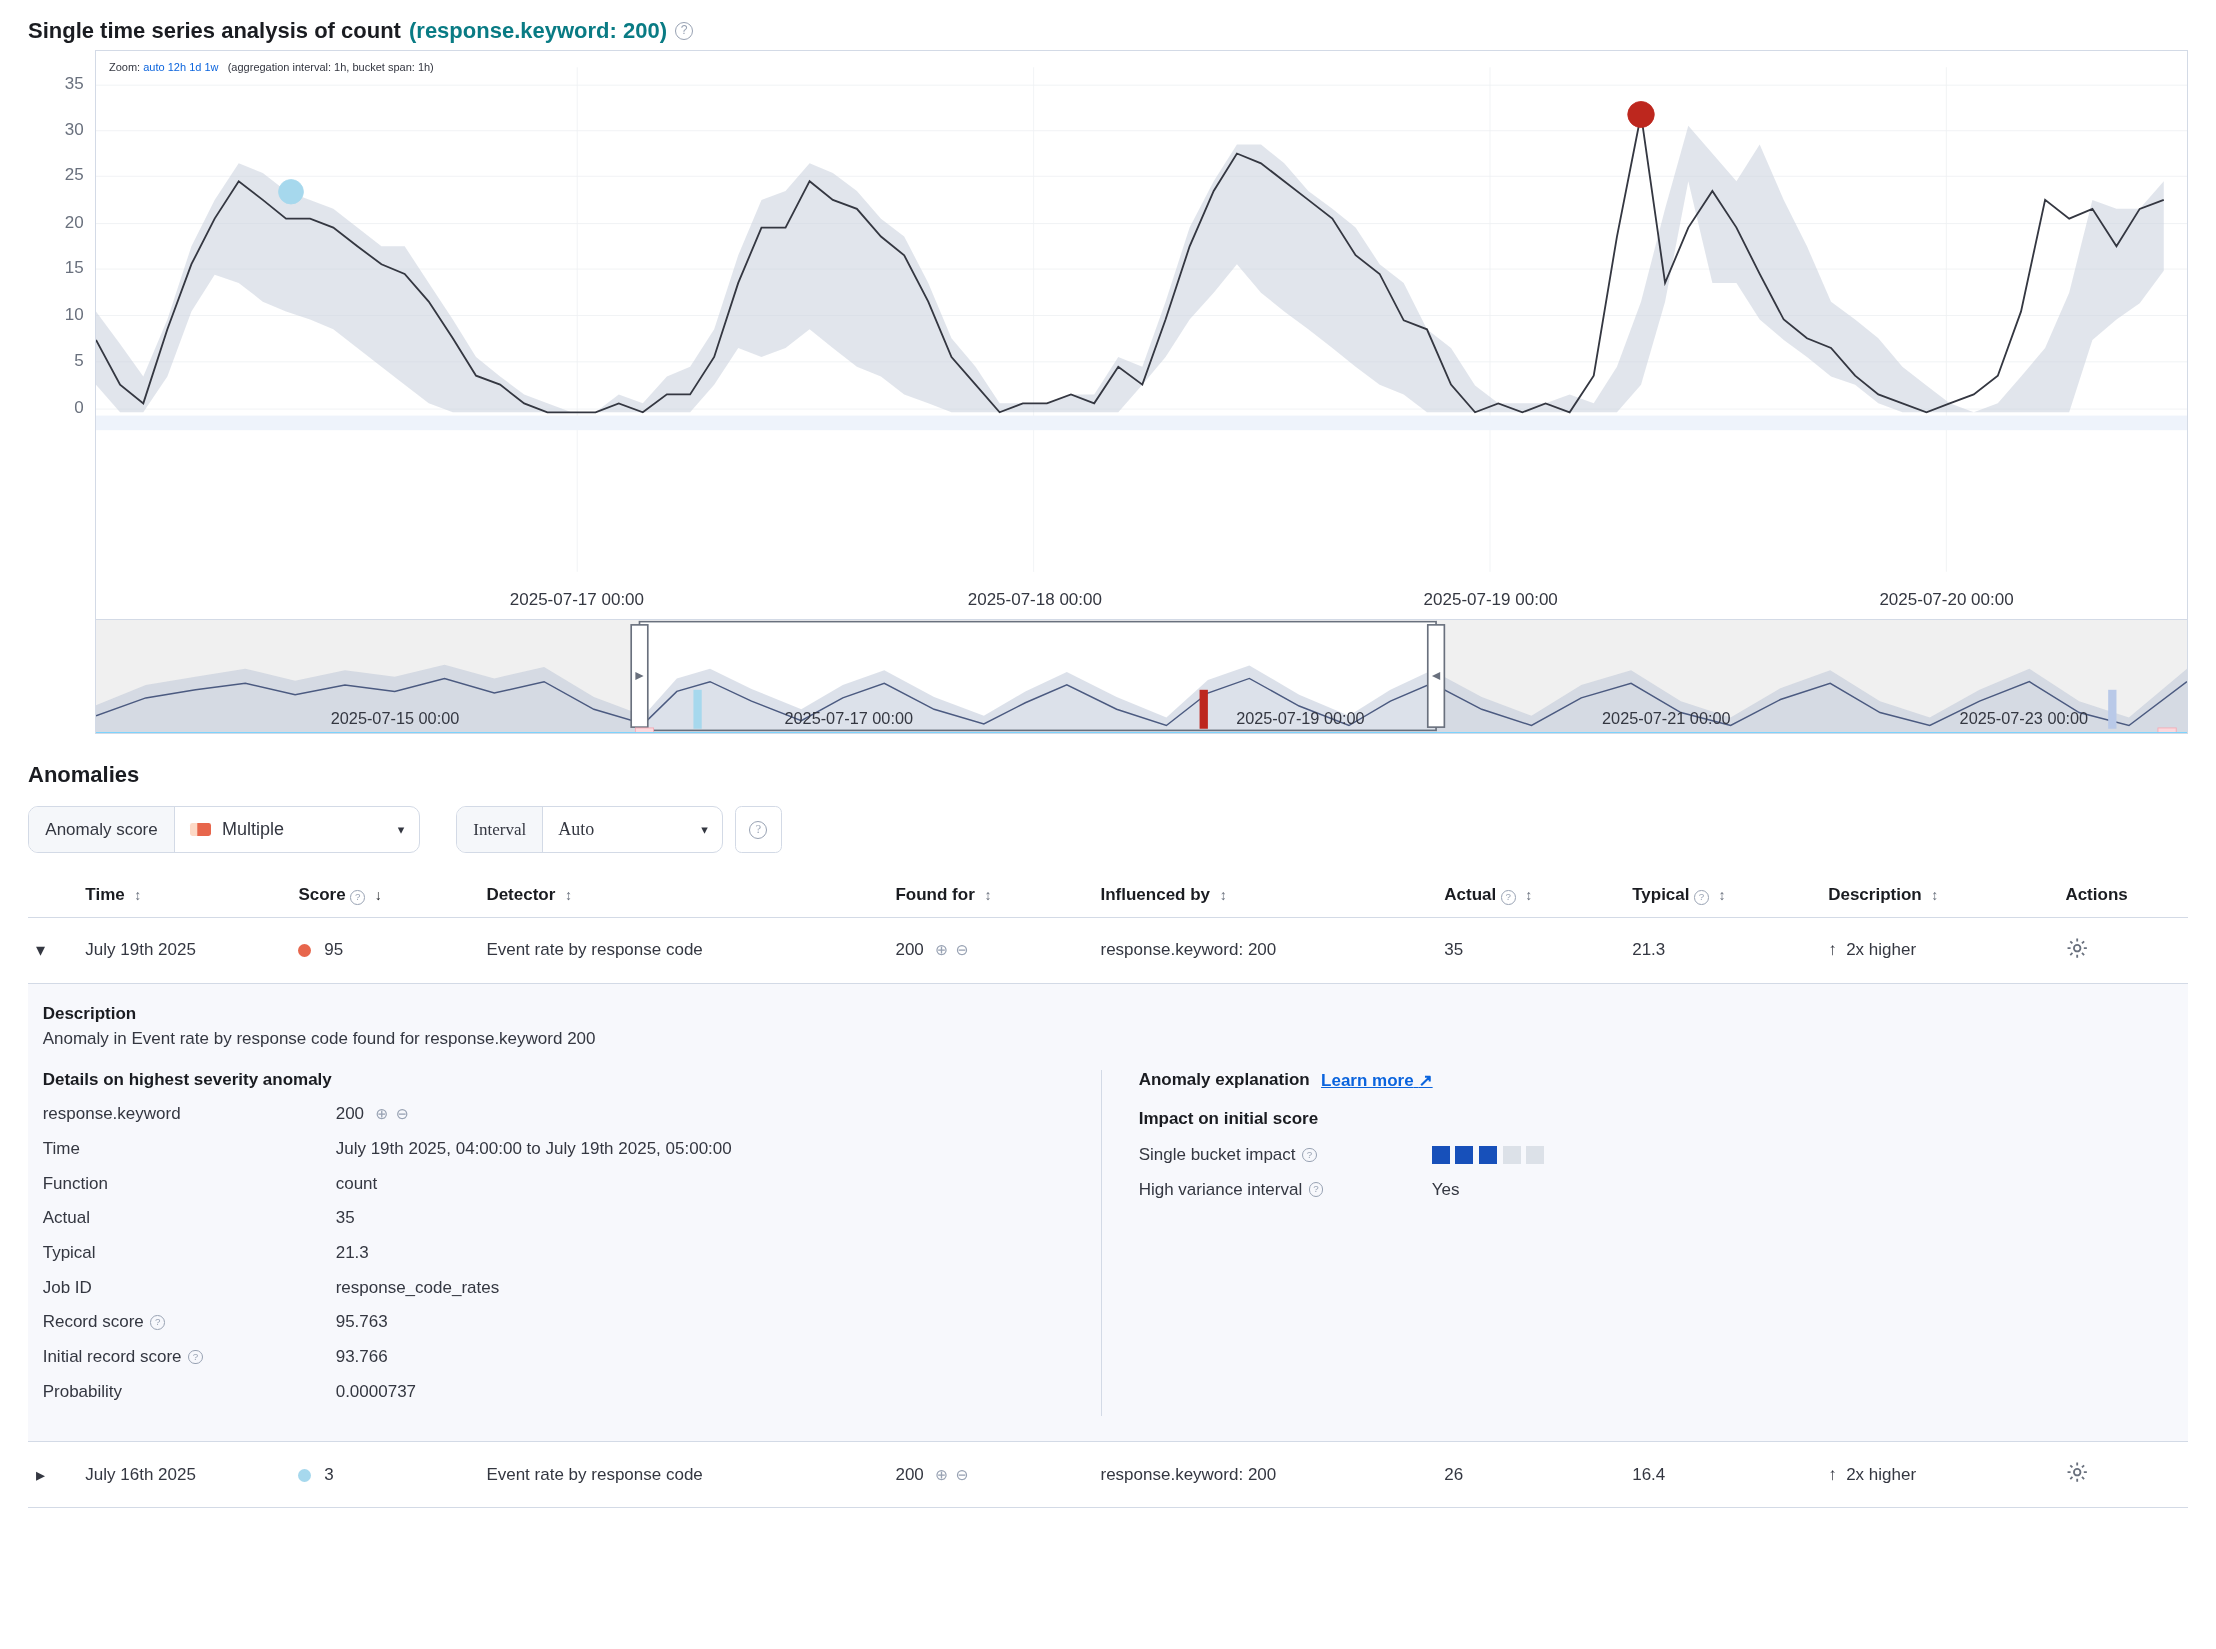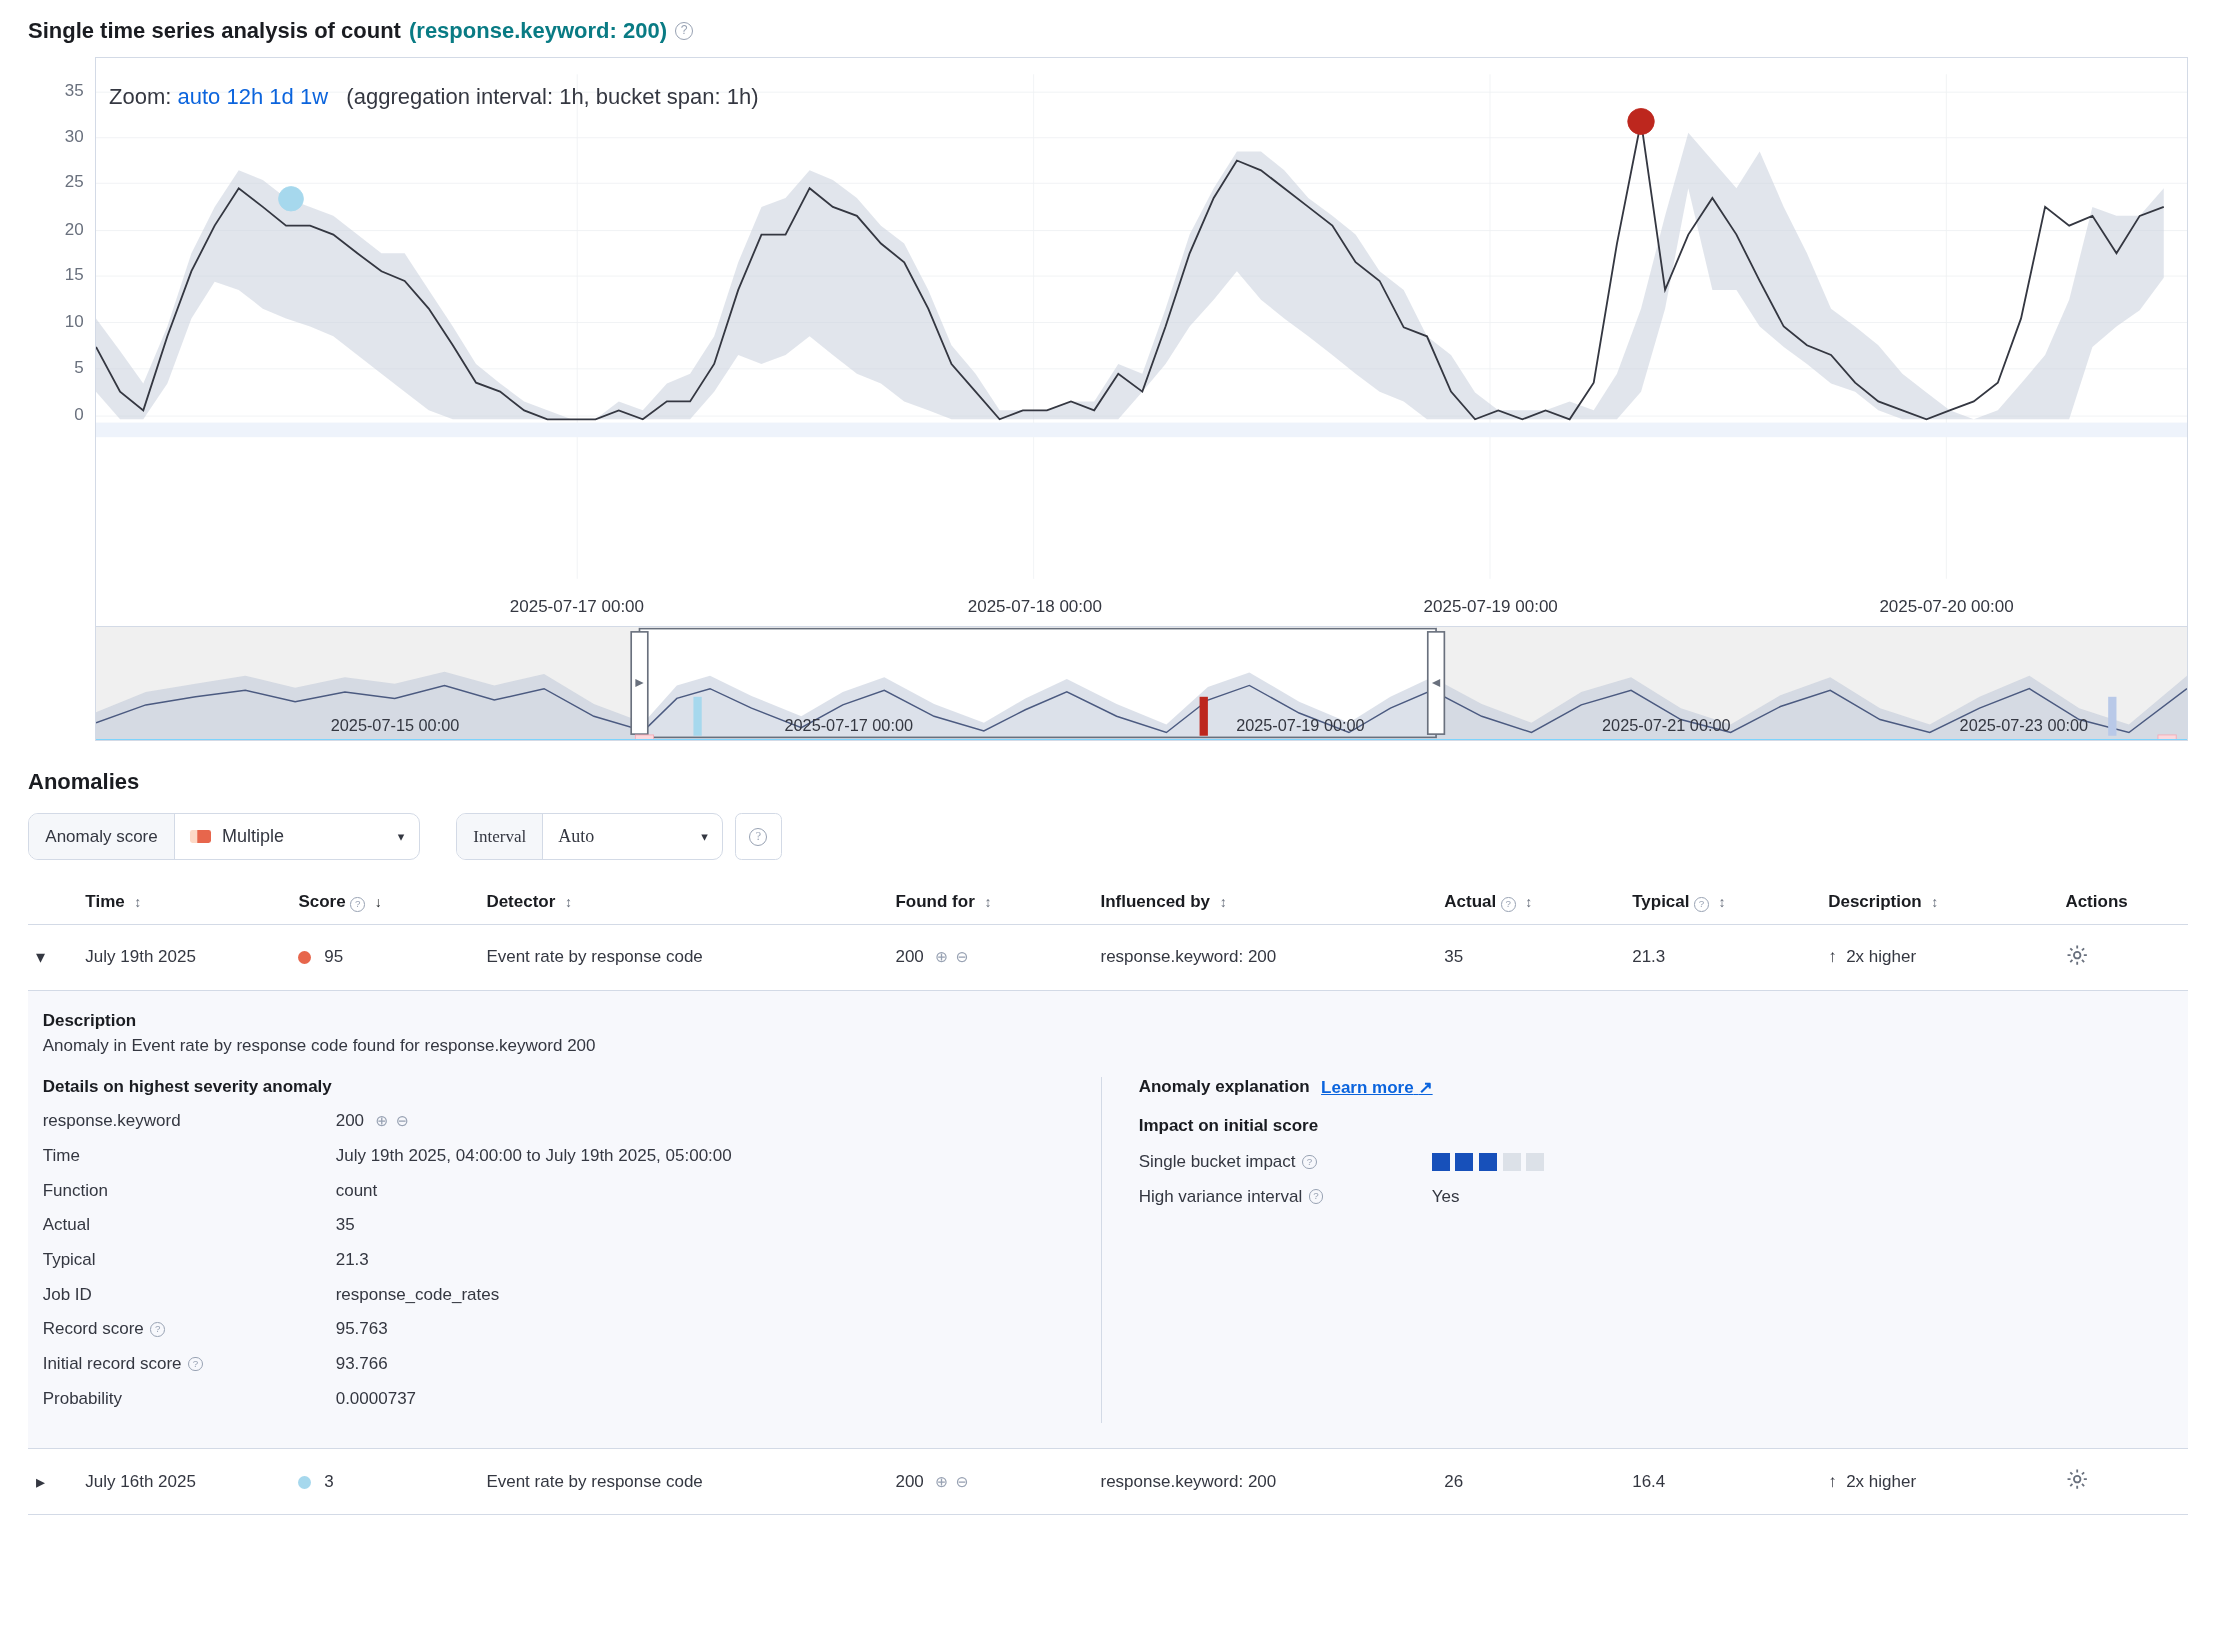--- a/index.html
+++ b/index.html
@@ -13,21 +13,21 @@
   .page { padding: 18px 28px 0 28px; }
 
   
   .chart-title {
     font-size: 22px;
     font-weight: bold;
     color: #1a1c21;
     display: flex;
     align-items: center;
     gap: 8.1px;
-    margin-bottom: 13px;
+    margin-bottom: 6px;
   }
   .chart-title .entity { color: #097b84; }
   .help-icon {
     width: 18px; height: 18px; border-radius: 50%;
     border: 1.6px solid #98a2b3; color: #98a2b3;
     font-size: 12.2px; line-height: 14.7px; text-align: center;
     font-weight: normal; display: inline-block;
   }
   .help-icon.sm { width: 14.7px; height: 14.7px; font-size: 9.8px; line-height: 11.4px; border-width: 1.2px; }
 
@@ -46,23 +46,22 @@
   }
   .plot {
     position: relative;
     flex: 1;
     height: 570px;
     border: 0.8px solid #d3dae6;
     background: #ffffff;
   }
   .zoom-label {
     position: absolute; top: 9.8px; left: 13px;
-    font-size: 22px; color: #343741;
+    font-size: 11px; color: #343741;
     z-index: 5;
-    margin-top: 16px;
   }
   .zoom-label .lvl { color: #0b64dd; cursor: pointer; }
   .plot svg, .nav svg { display: block; }
   .x-labels {
     position: absolute; bottom: 4.9px; left: 0; right: 0;
     height: 24.4px;
   }
   .x-labels span {
     position: absolute; font-size: 17px; color: #343741;
     transform: translateX(-50%);

